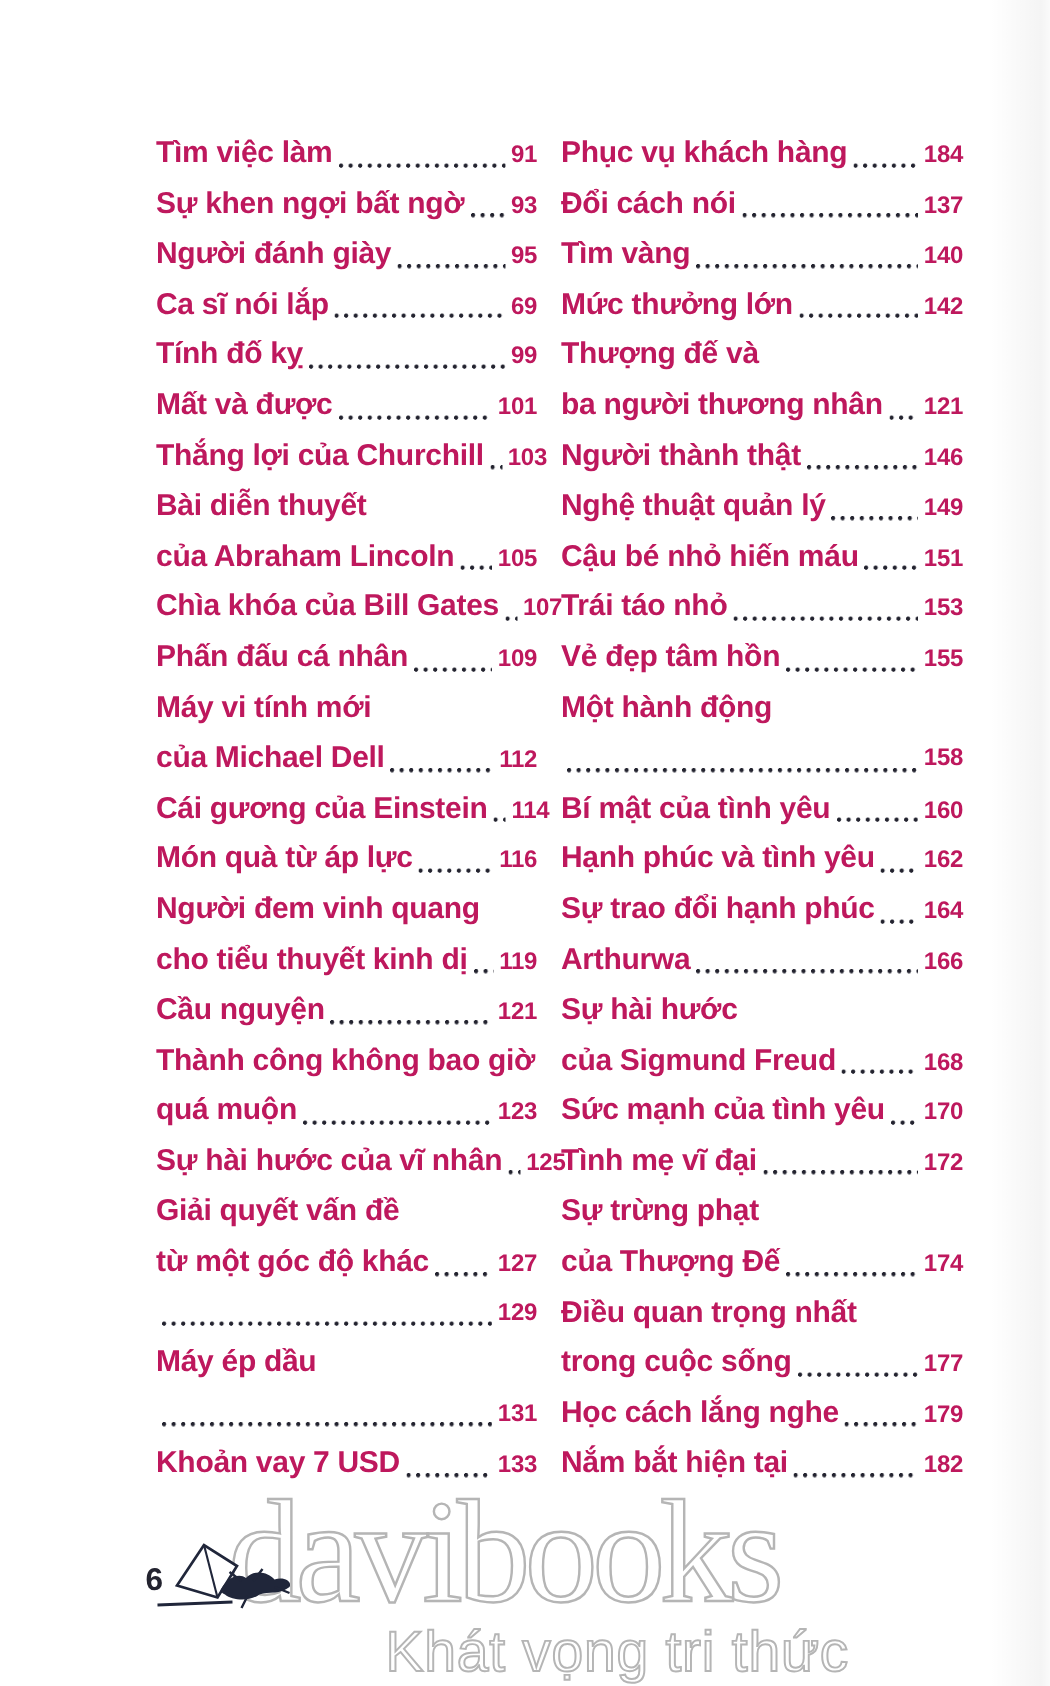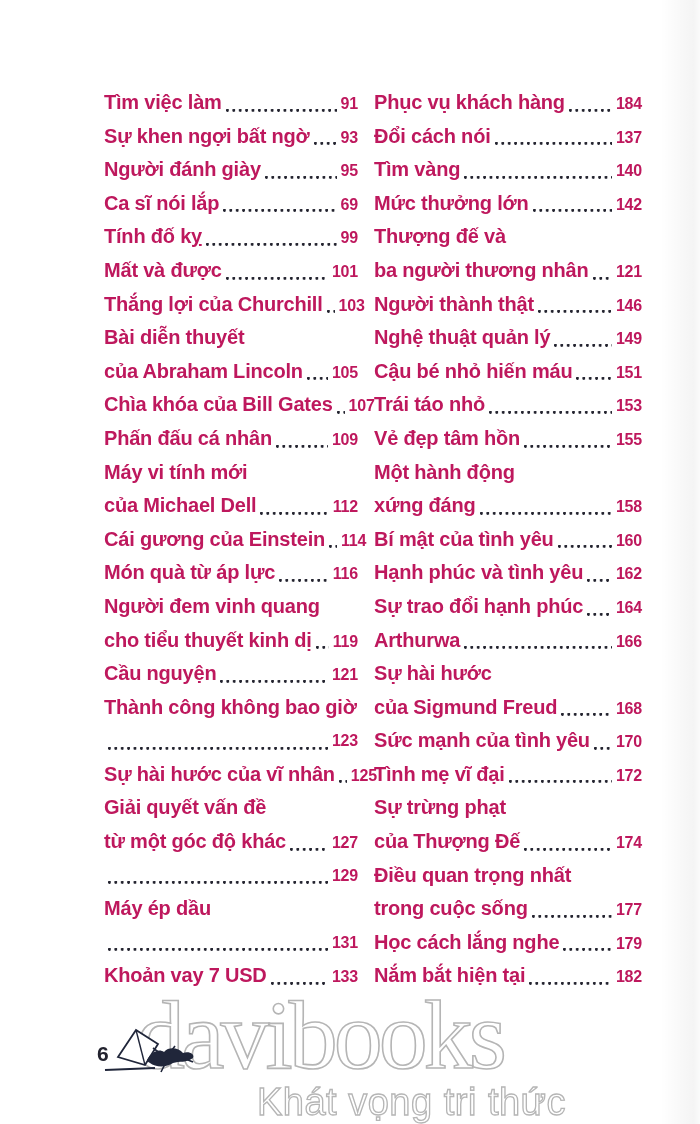--- a/index.html
+++ b/index.html
@@ -62,21 +62,21 @@
   }
 
   .footer{position:absolute;left:0;top:980px;width:700px;height:144px;}
   .pageno{
     position:absolute;left:97px;top:62px;
     font-size:21px;font-weight:bold;color:#23232f;
   }
   .logo{position:absolute;left:103px;top:40px;z-index:3;}
 
   .wm-brand{
-    position:absolute;left:136px;top:6px;
+    position:absolute;left:152px;top:6px;
     font-family:"Liberation Serif", serif;
     font-size:98px;line-height:1;
     letter-spacing:-4px;
     color:transparent;
     -webkit-text-stroke:1.6px #b5b5b5;
     z-index:2;
   }
   .wm-tagline{
     position:absolute;left:257px;top:103px;
     font-family:Liberation Sans, sans-serif;
@@ -206,20 +206,21 @@
             <span class="title">Cầu nguyện</span>
             <span class="leader"></span>
             <span class="pg">121</span>
           </div>
         </div>
         <div class="entry">
           <div class="line">
             <span class="title">Thành công không bao giờ</span>
           </div>
           <div class="line">
+            <span class="title">quá muộn</span>
             <span class="leader"></span>
             <span class="pg">123</span>
           </div>
         </div>
         <div class="entry">
           <div class="line">
             <span class="title">Sự hài hước của vĩ nhân</span>
             <span class="leader"></span>
             <span class="pg">125</span>
           </div>
@@ -329,21 +330,20 @@
             <span class="title">Vẻ đẹp tâm hồn</span>
             <span class="leader"></span>
             <span class="pg">155</span>
           </div>
         </div>
         <div class="entry">
           <div class="line">
             <span class="title">Một hành động</span>
           </div>
           <div class="line">
-            <span class="title">xứng đáng</span>
             <span class="leader"></span>
             <span class="pg">158</span>
           </div>
         </div>
         <div class="entry">
           <div class="line">
             <span class="title">Bí mật của tình yêu</span>
             <span class="leader"></span>
             <span class="pg">160</span>
           </div>

